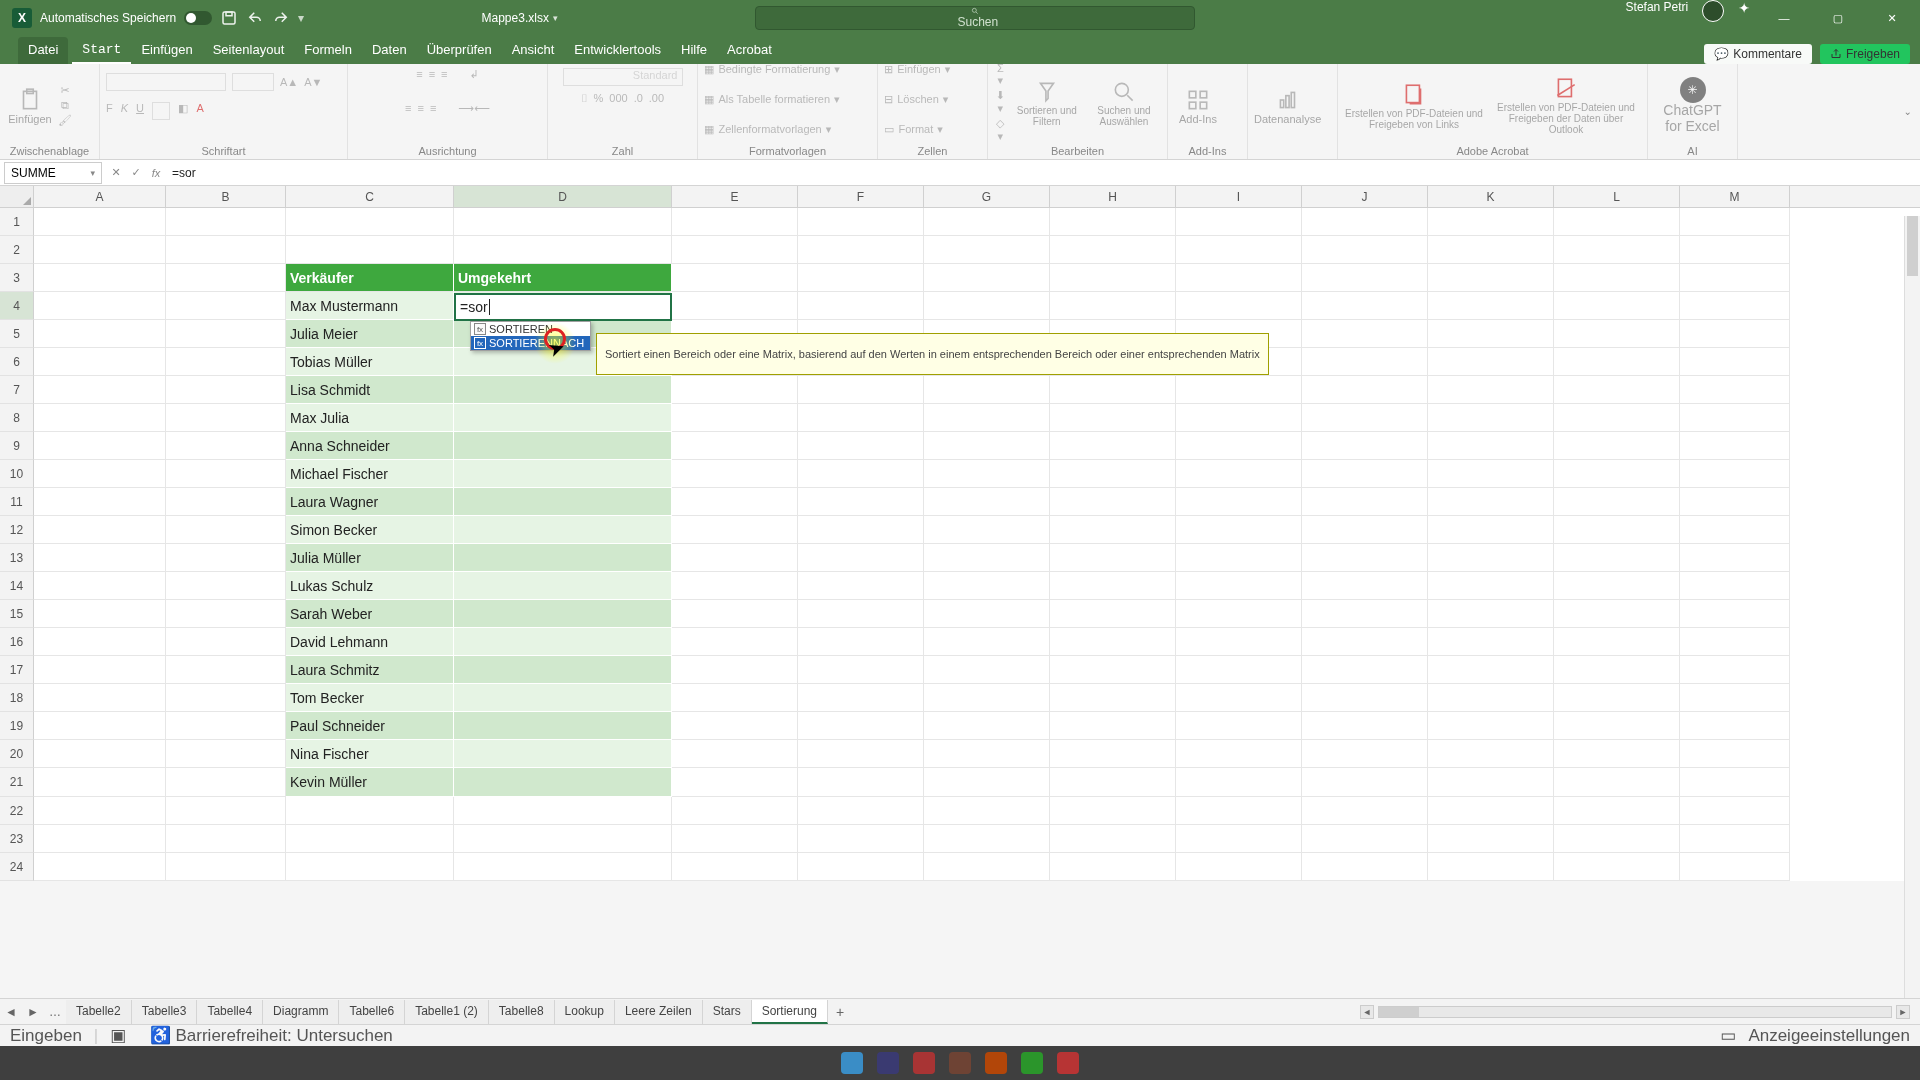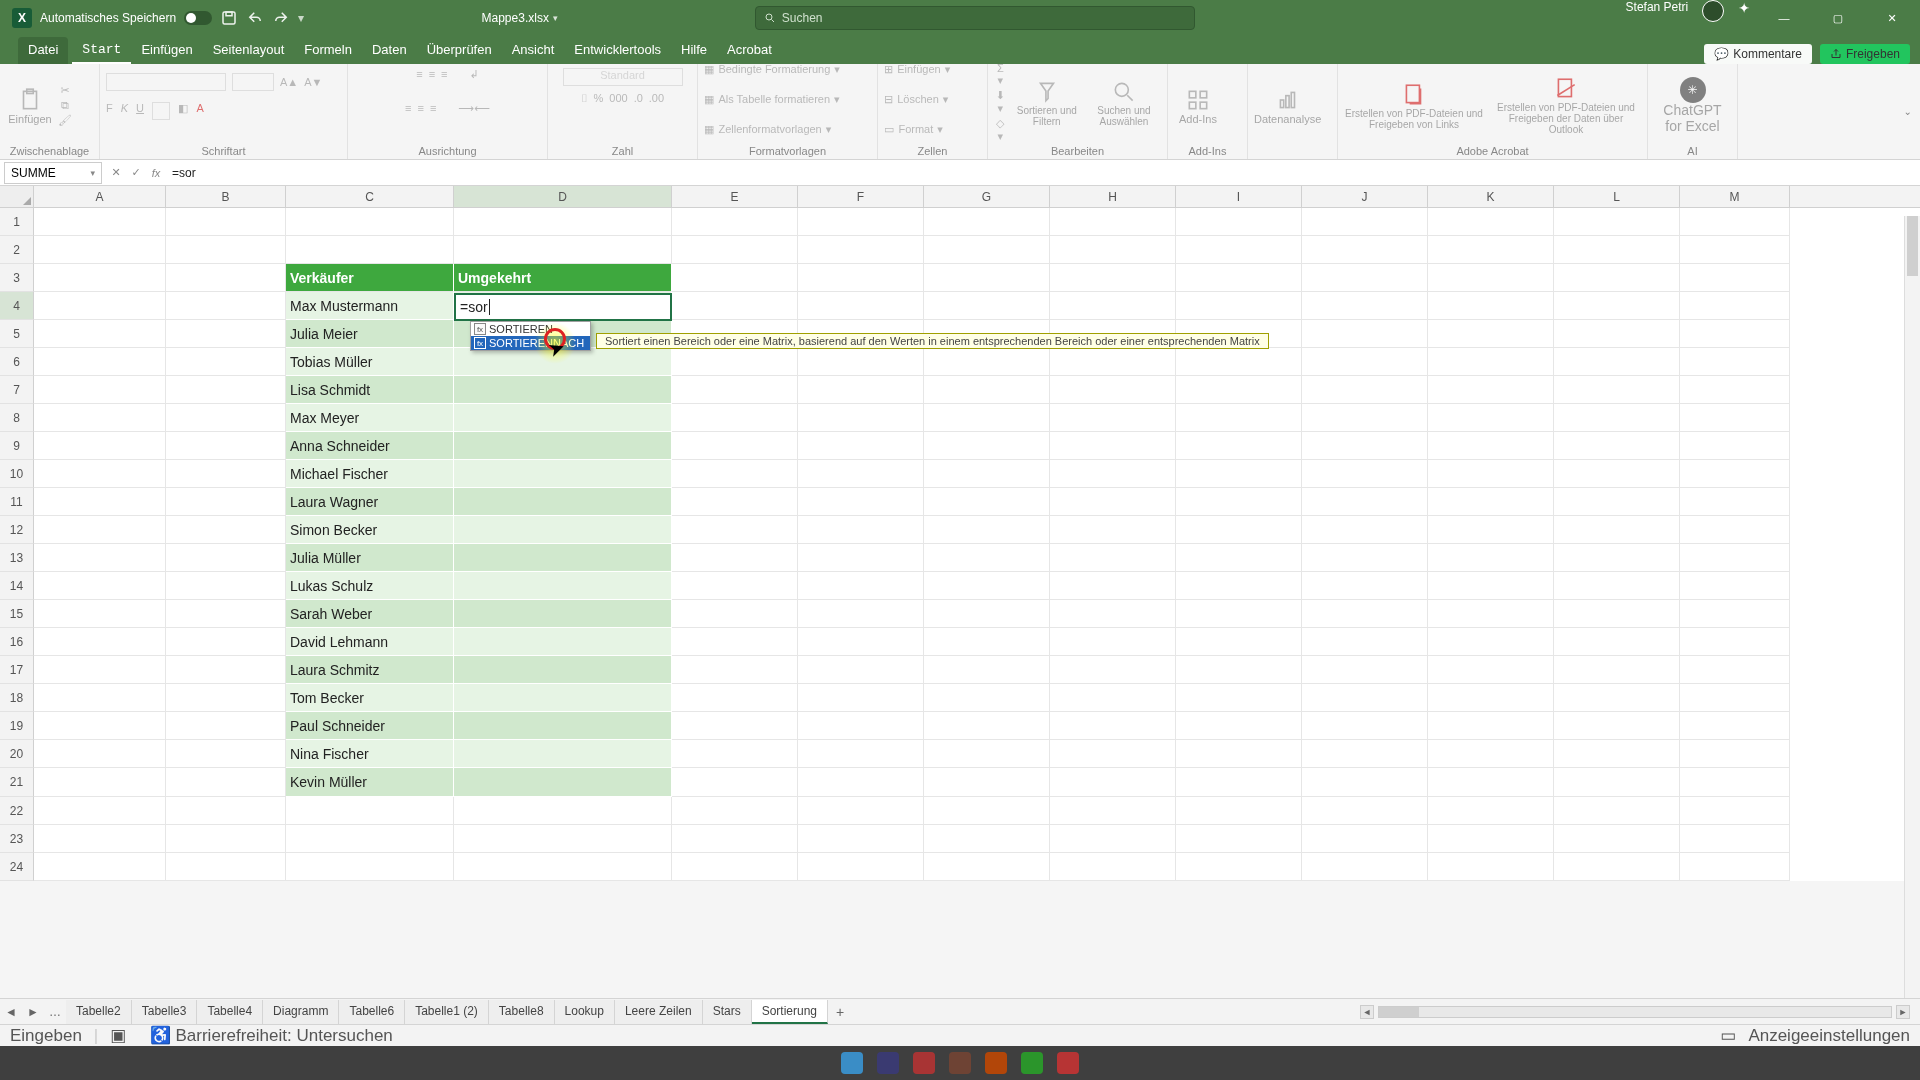--- a/index.html
+++ b/index.html
@@ -2,21 +2,21 @@
 <html><head>
 <meta charset="utf-8">
 <style>
 * { box-sizing: border-box; margin: 0; padding: 0; font-family: "Segoe UI", Arial, sans-serif; }
 body { background: #f5f5f5; overflow: hidden; width: 1920px; height: 1080px; position: relative; }
 
 
 .titlebar { height: 36px; background: #4b7c47; display: flex; align-items: center; color: #fff; font-size: 12px; }
 .titlebar .left { display: flex; align-items: center; padding-left: 12px; gap: 8px; }
 .titlebar .filename { flex: 1; text-align: center; display: flex; justify-content: center; align-items: center; gap: 4px; }
-.titlebar .search { width: 440px; height: 24px; background: #3e6a3b; border: 1px solid #315830; border-radius: 4px; display: flex; align-items: center; padding: 0 8px; color: #cfe0cd; font-size: 12px; }
+.titlebar .search { width: 440px; height: 24px; background: #3e6a3b; border: 1px solid #315830; border-radius: 4px; display: flex; align-items: center; padding: 0 8px; color: #cfe0cd; font-size: 12px; flex-direction: column; }
 .titlebar .right { display: flex; align-items: flex-start; gap: 14px; padding-right: 8px; }
 .titlebar .avatar { width: 22px; height: 22px; border-radius: 50%; background: #2d4d2b; border: 1px solid #fff; }
 .winbtn { width: 40px; height: 36px; display:flex; align-items:center; justify-content:center; font-size: 11px; }
 .excel-logo { width:20px; height:20px; background:#185c37; border-radius:3px; display:flex; align-items:center; justify-content:center; color:#fff; font-weight:bold; font-size:12px; }
 .autosave-toggle { width: 28px; height: 14px; border-radius: 7px; background: #315830; position: relative; }
 .autosave-toggle::after { content:''; position:absolute; width:10px; height:10px; border-radius:50%; background:#fff; top:2px; left:2px; }
 .qat-icon { width:18px; height:18px; display:flex; align-items:center; justify-content:center; opacity:0.9; }
 
 
 .ribbon-tabs { height: 28px; background: #4b7c47; display: flex; align-items: flex-end; color: #fff; font-size: 13px; padding-left: 18px; }
@@ -65,21 +65,21 @@
 .tblcell-even, .tblcell-odd { border-right:1px solid #fff !important; border-bottom:1px solid #fff !important; }
 
 
 .activecell { position:absolute; border: 2px solid #217346; background:#fff; display:flex; align-items:center; padding:0 4px; font-size:14px; color:#222; }
 
 .acdrop { position:absolute; background:#fff; border:1px solid #a0a0a0; font-size:11px; box-shadow: 2px 2px 4px rgba(0,0,0,0.25); z-index:25; }
 .acitem { padding: 1px 6px 1px 3px; display:flex; gap:3px; align-items:center; color:#333; }
 .acitem .fx { width:12px; height:12px; border:1px solid #888; display:flex;align-items:center;justify-content:center; font-size:8px; color:#555; background:#fafafa; }
 .acitem.sel { background:#2266bb; color:#fff; }
 .acitem.sel .fx { border-color:#fff; color:#fff; background:transparent; }
-.actooltip { position:absolute; background:#ffffe5; border:1px solid #a0a000; padding:1px 8px; font-size:11px; color:#444; white-space:nowrap; z-index:24; }
+.actooltip { position:absolute; background:#ffffe5; border:1px solid #a0a000; padding:14px 8px; font-size:11px; color:#444; white-space:nowrap; z-index:24; }
 
 
 .click-hl { position:absolute; width:42px; height:42px; pointer-events:none; z-index:26; }
 .click-hl .glow { position:absolute; inset:0; border-radius:50%; background: radial-gradient(circle, rgba(255,255,0,0.6) 0%, rgba(255,255,0,0) 70%); }
 .click-hl .ring { position:absolute; width:22px; height:22px; border:3px solid #d22; border-radius:50%; left:10px; top:6px; }
 .click-hl .cursor { position:absolute; left:14px; top:14px; font-size:20px; transform: rotate(-20deg); }
 
 
 .sheettabs { position: relative; height: 26px; background:#f3f3f3; border-top:1px solid #d4d4d4; display:flex; align-items:center; font-size:12px; }
 .sheettabs .navbtn { width:22px; text-align:center; color:#666; }
@@ -228,21 +228,21 @@
         <span>≡</span>
         <span>≡</span>
         <span>≡</span>
         <span style="width:10px"></span>
         <span>⟶⟵</span>
       </div>
     </div>
     <div class="group-label">Ausrichtung</div>
   </div>
   <div class="group" style="width:150px">
-    <div class="group-body" style="flex-direction:column; gap:6px;">
+    <div class="group-body" style="flex-direction:column; gap:6px;text-align:right;">
       <span class="faded-box" style="width:120px;padding:0 4px; color:#bbb">Standard</span>
       <div class="row" style="display:flex;gap:6px;">
         <span>⌷</span>
         <span>%</span>
         <span>000</span>
         <span>.0</span>
         <span>.00</span>
       </div>
     </div>
     <div class="group-label">Zahl</div>
@@ -486,21 +486,21 @@
         <div class="cell colI"></div>
         <div class="cell colJ"></div>
         <div class="cell colK"></div>
         <div class="cell colL"></div>
         <div class="cell colM"></div>
       </div>
       <div class="row">
         <div class="rowhdr">8</div>
         <div class="cell colA"></div>
         <div class="cell colB"></div>
-        <div class="cell colC tblcell-even">Max Meyer</div>
+        <div class="cell colC tblcell-even">Max Julia</div>
         <div class="cell colD tblcell-even"></div>
         <div class="cell colE"></div>
         <div class="cell colF"></div>
         <div class="cell colG"></div>
         <div class="cell colH"></div>
         <div class="cell colI"></div>
         <div class="cell colJ"></div>
         <div class="cell colK"></div>
         <div class="cell colL"></div>
         <div class="cell colM"></div>

